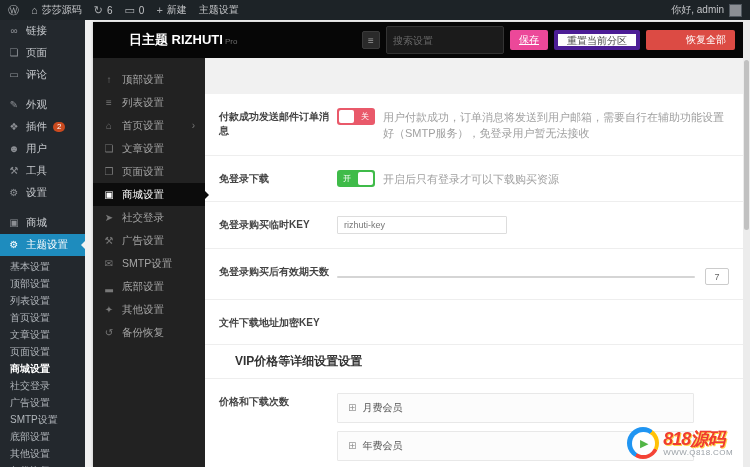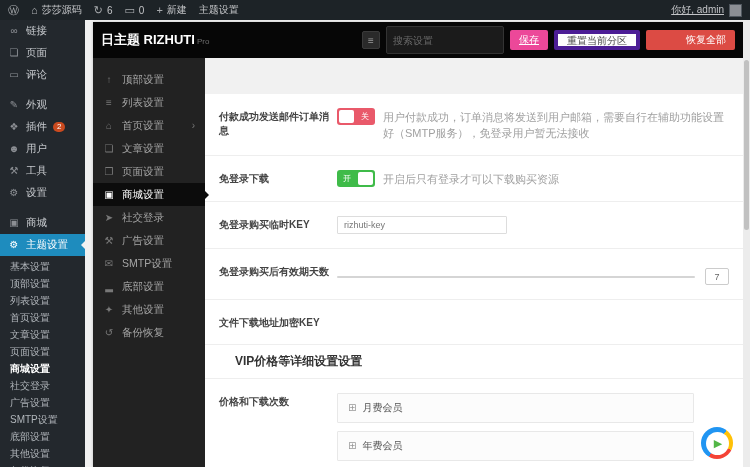--- a/index.html
+++ b/index.html
@@ -4,21 +4,21 @@
 <style>
   * { box-sizing: border-box; margin: 0; padding: 0; }
   html,body { width:750px; height:467px; overflow:hidden; }
   body { font-family:"Liberation Sans","DejaVu Sans",sans-serif; background:#f1f1f1; position:relative; }
 
   
   .admin-bar { position:absolute; top:0; left:0; right:0; height:20px; background:#1d2327;
     color:#c3c4c7; display:flex; align-items:center; font-size:10px; padding:0 8px; gap:12px; z-index:30; }
   .ab-item { display:flex; align-items:center; gap:4px; cursor:pointer; white-space:nowrap; }
   .ab-icon { font-size:11px; color:#a7aaad; line-height:1; }
-  .ab-right { margin-left:auto; display:flex; align-items:center; gap:5px;text-decoration:underline; }
+  .ab-right { margin-left:auto; display:flex; align-items:center; gap:5px; }
   .ab-avatar { width:13px; height:13px; background:#8c8f94; border:1px solid #50575e; }
 
   
   .wp-sidebar { position:absolute; top:20px; left:0; width:85px; bottom:0; background:#23282d;
     color:#c8cbcf; font-size:10.5px; z-index:20; }
   .wp-item { position:relative; display:flex; align-items:center; gap:6px; padding:4px 8px; cursor:pointer; }
   .wp-item .mi { width:12px; font-size:10px; color:#8c8f94; text-align:center; line-height:1; }
   .wp-item.active { background:#1e8cbe; color:#fff; }
   .wp-item.active .mi { color:#fff; }
   .wp-item.active::after { content:''; position:absolute; right:0; top:50%; margin-top:-4px;
@@ -27,21 +27,21 @@
   .wp-badge { background:#ca4a1f; color:#fff; border-radius:8px; font-size:8px; padding:0 4px; line-height:10px; }
   .wp-sub { padding:2px 0 0 0; }
   .wp-sub-item { padding:2px 8px 2px 10px; color:#b0b5ba; font-size:10px; cursor:pointer; line-height:13px; }
   .wp-sub-item.current { color:#fff; font-weight:bold; }
 
   
   .theme-panel { position:absolute; top:20px; left:85px; right:0; bottom:0; background:#f1f1f1; }
   .panel-box { position:absolute; left:8px; top:2px; right:7px; bottom:0; display:flex; flex-direction:column;
     box-shadow:0 0 3px rgba(0,0,0,.2); }
   .panel-header { height:36px; background:#060606; display:flex; align-items:center; padding:0 8px; gap:6px; flex:0 0 36px; }
-  .logo { color:#fff; font-size:13px; white-space:nowrap; width:118px; }
+  .logo { color:#fff; font-size:13px; white-space:nowrap; width:118px;margin-left:28px; }
   .logo b { font-weight:bold; }
   .logo .pro { font-size:8px; color:#6e6e6e; margin-left:2px; }
   .hdr-right { margin-left:auto; display:flex; align-items:center; gap:6px; }
   .icon-btn { width:18px; height:18px; background:#2a2a2a; border:1px solid #3a3a3a; border-radius:2px;
     color:#9a9a9a; font-size:10px; display:flex; align-items:center; justify-content:center; cursor:pointer; }
   .search-input { width:118px; height:28px; background:#1b1b1b; border:1px solid #333; color:#bbb;
     font-size:10px; padding:8px 6px; border-radius:2px; font-family:inherit; }
   .search-input::placeholder { color:#6a6a6a; }
   .btn { height:20px; font-size:10px; padding:0 9px; border-radius:2px; border:none; cursor:pointer;
     font-family:inherit; white-space:nowrap; }
@@ -338,20 +338,24 @@
             </div>
           </div>
         </div>
 
         <div class="watermark">
           <span class="wm-icon">
             <span class="wm-inner">
                 <span>▶</span>
               </span>
           </span>
+          <span class="wm-text">
+            <span class="wm-brand">818源码</span>
+            <span class="wm-url">WWW.Q818.COM</span>
+          </span>
         </div>
       </div>
     </div>
   </div>
 
   <div class="scrollbar">
     <div class="scroll-thumb"></div>
   </div>
 </div>
 

